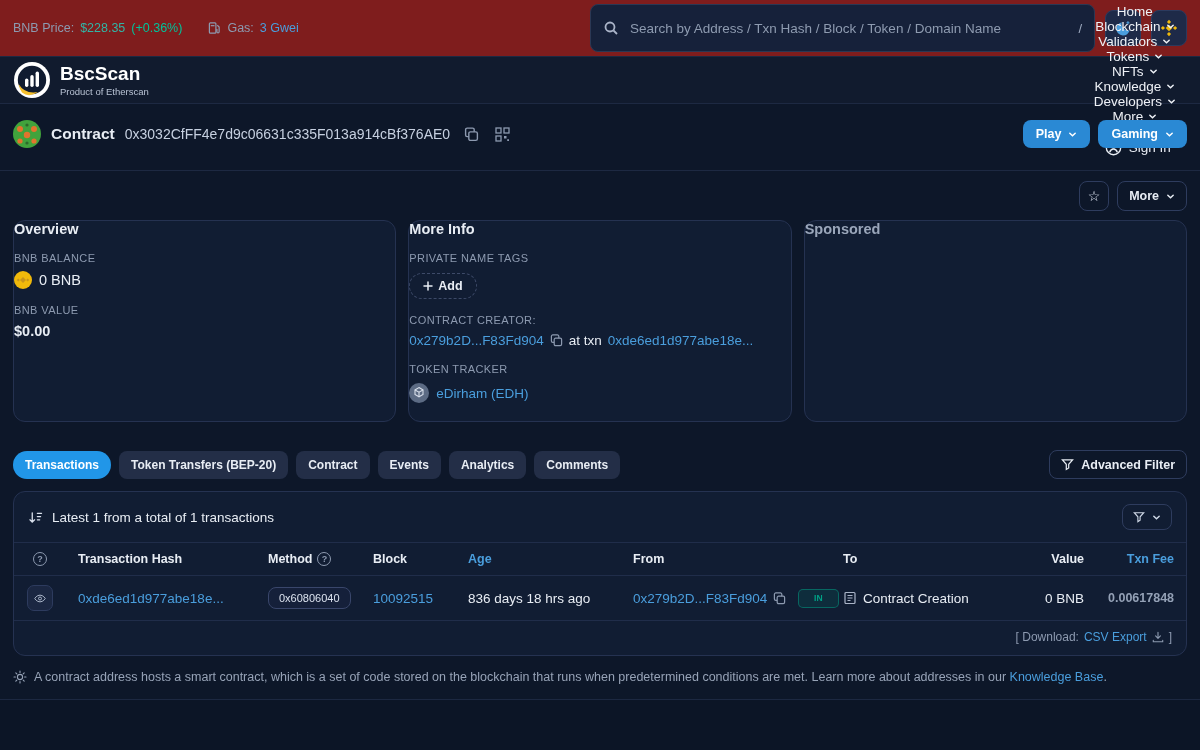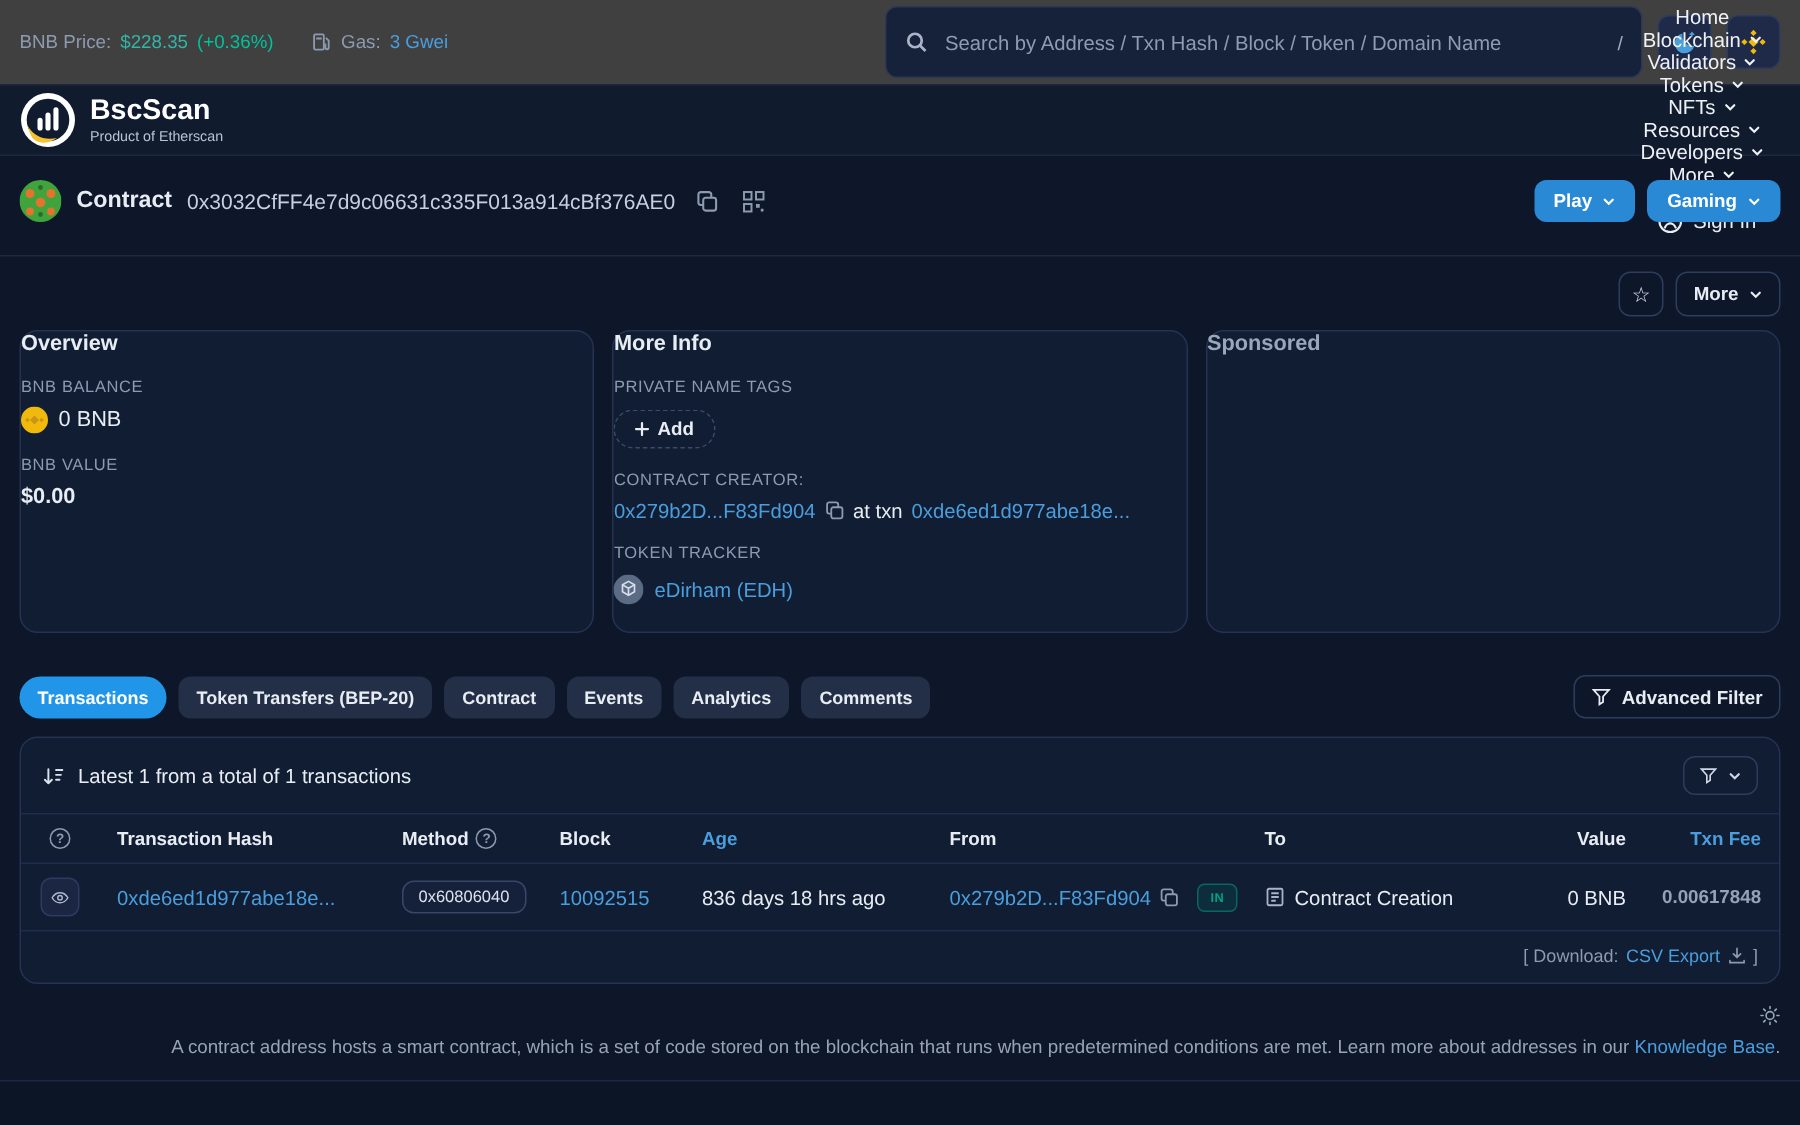--- a/index.html
+++ b/index.html
@@ -8,21 +8,21 @@
     width:1200px; height:750px; overflow:hidden;
     background:#0d1729; color:#e8edf4;
     font-family:"Liberation Sans","DejaVu Sans",sans-serif;
     font-size:13px;
   }
   .link { color:#4a9edd; cursor:pointer; text-decoration:none; }
   svg { display:block; }
 
   
   .topbar {
-    height:57px; background:#404040; border-bottom:1px solid #1d2942;
+    height:57px; background:#7f1d1d; border-bottom:1px solid #1d2942;
     display:flex; align-items:center; justify-content:space-between; padding:0 13px;
   }
   .tb-left { display:flex; align-items:center; gap:6px; font-size:12.5px; color:#8d9ab0; }
   .tb-price { color:#31b5a6; }
   .tb-change { color:#00c29a; }
   .gas-group { display:flex; align-items:center; gap:6px; margin-left:20px; }
   .tb-right { display:flex; align-items:center; gap:10px; }
   .search {
     display:flex; align-items:center; width:505px; height:48px;
     background:#16213a; border:1px solid #2b3854; border-radius:8px; padding:0 12px; gap:9px;
@@ -117,36 +117,36 @@
   .cell-right { text-align:right; }
   .fee-cell { color:#94a1b6; font-size:12.5px;font-weight:bold; }
   .cell-flex { display:flex; align-items:center; gap:6px; }
   .th-flex { display:flex; align-items:center; gap:5px; }
   .truncate { overflow:hidden; text-overflow:ellipsis; white-space:nowrap; }
   .method-badge {
     display:inline-block; font-size:11px; color:#dbe2ee; background:#15203a;
     border:1px solid #39466b; border-radius:8px; padding:4px 10px; cursor:default;
   }
   .badge-in {
-    display:inline-flex; align-items:center; justify-content:center; width:27px; height:19px;
+    display:inline-flex; align-items:center; justify-content:center; width:41px; height:19px;
     font-size:8.5px; font-weight:700; color:#00a186; background:rgba(0,161,134,.12);
     border:1px solid rgba(0,161,134,.5); border-radius:5px; letter-spacing:.3px;text-align:center;
   }
   .eye-btn {
     width:26px; height:26px; border-radius:7px; background:#1b2742; border:1px solid #2d3b5e;
     color:#aeb9cc; display:flex; align-items:center; justify-content:center; cursor:pointer;
   }
   .qmark {
     display:inline-flex; width:14px; height:14px; border:1px solid #8d9ab0; border-radius:50%;
     color:#8d9ab0; font-size:9px; align-items:center; justify-content:center; font-weight:600; cursor:default;
   }
   .qmark::after { content:"?"; }
   .tx-download { display:flex; justify-content:flex-end; align-items:center; gap:5px; padding:9px 14px 11px; font-size:12px; color:#8d9ab0; }
 
-  .footnote { display:flex; align-items:flex-end; gap:7px; margin-top:14px; font-size:12.5px; color:#97a3b7;flex-direction:column; }
+  .footnote { display:flex; align-items:center; gap:7px; margin-top:14px; font-size:12.5px; color:#97a3b7; }
   .site-footer { margin-top:15px; height:56px; background:#0c1526; border-top:1px solid #1c2841; }
 </style>
 </head>
 <body>
 
 <header class="topbar">
   <div class="tb-left">
     <span>BNB Price:</span>
     <a class="tb-price">$228.35</a>
     <span class="tb-change">(+0.36%)</span>
@@ -234,21 +234,21 @@
           <path d="M2 3.5l3 3 3-3"></path>
         </svg>
       </span>
     <span class="nav-item">
         <span>NFTs</span>
         <svg width="9" height="9" viewBox="0 0 10 10" fill="none" stroke="currentColor" stroke-width="1.6" stroke-linecap="round">
           <path d="M2 3.5l3 3 3-3"></path>
         </svg>
       </span>
     <span class="nav-item">
-        <span>Resources</span>
+        <span>Knowledge</span>
         <svg width="9" height="9" viewBox="0 0 10 10" fill="none" stroke="currentColor" stroke-width="1.6" stroke-linecap="round">
           <path d="M2 3.5l3 3 3-3"></path>
         </svg>
       </span>
     <span class="nav-item">
         <span>Developers</span>
         <svg width="9" height="9" viewBox="0 0 10 10" fill="none" stroke="currentColor" stroke-width="1.6" stroke-linecap="round">
           <path d="M2 3.5l3 3 3-3"></path>
         </svg>
       </span>

